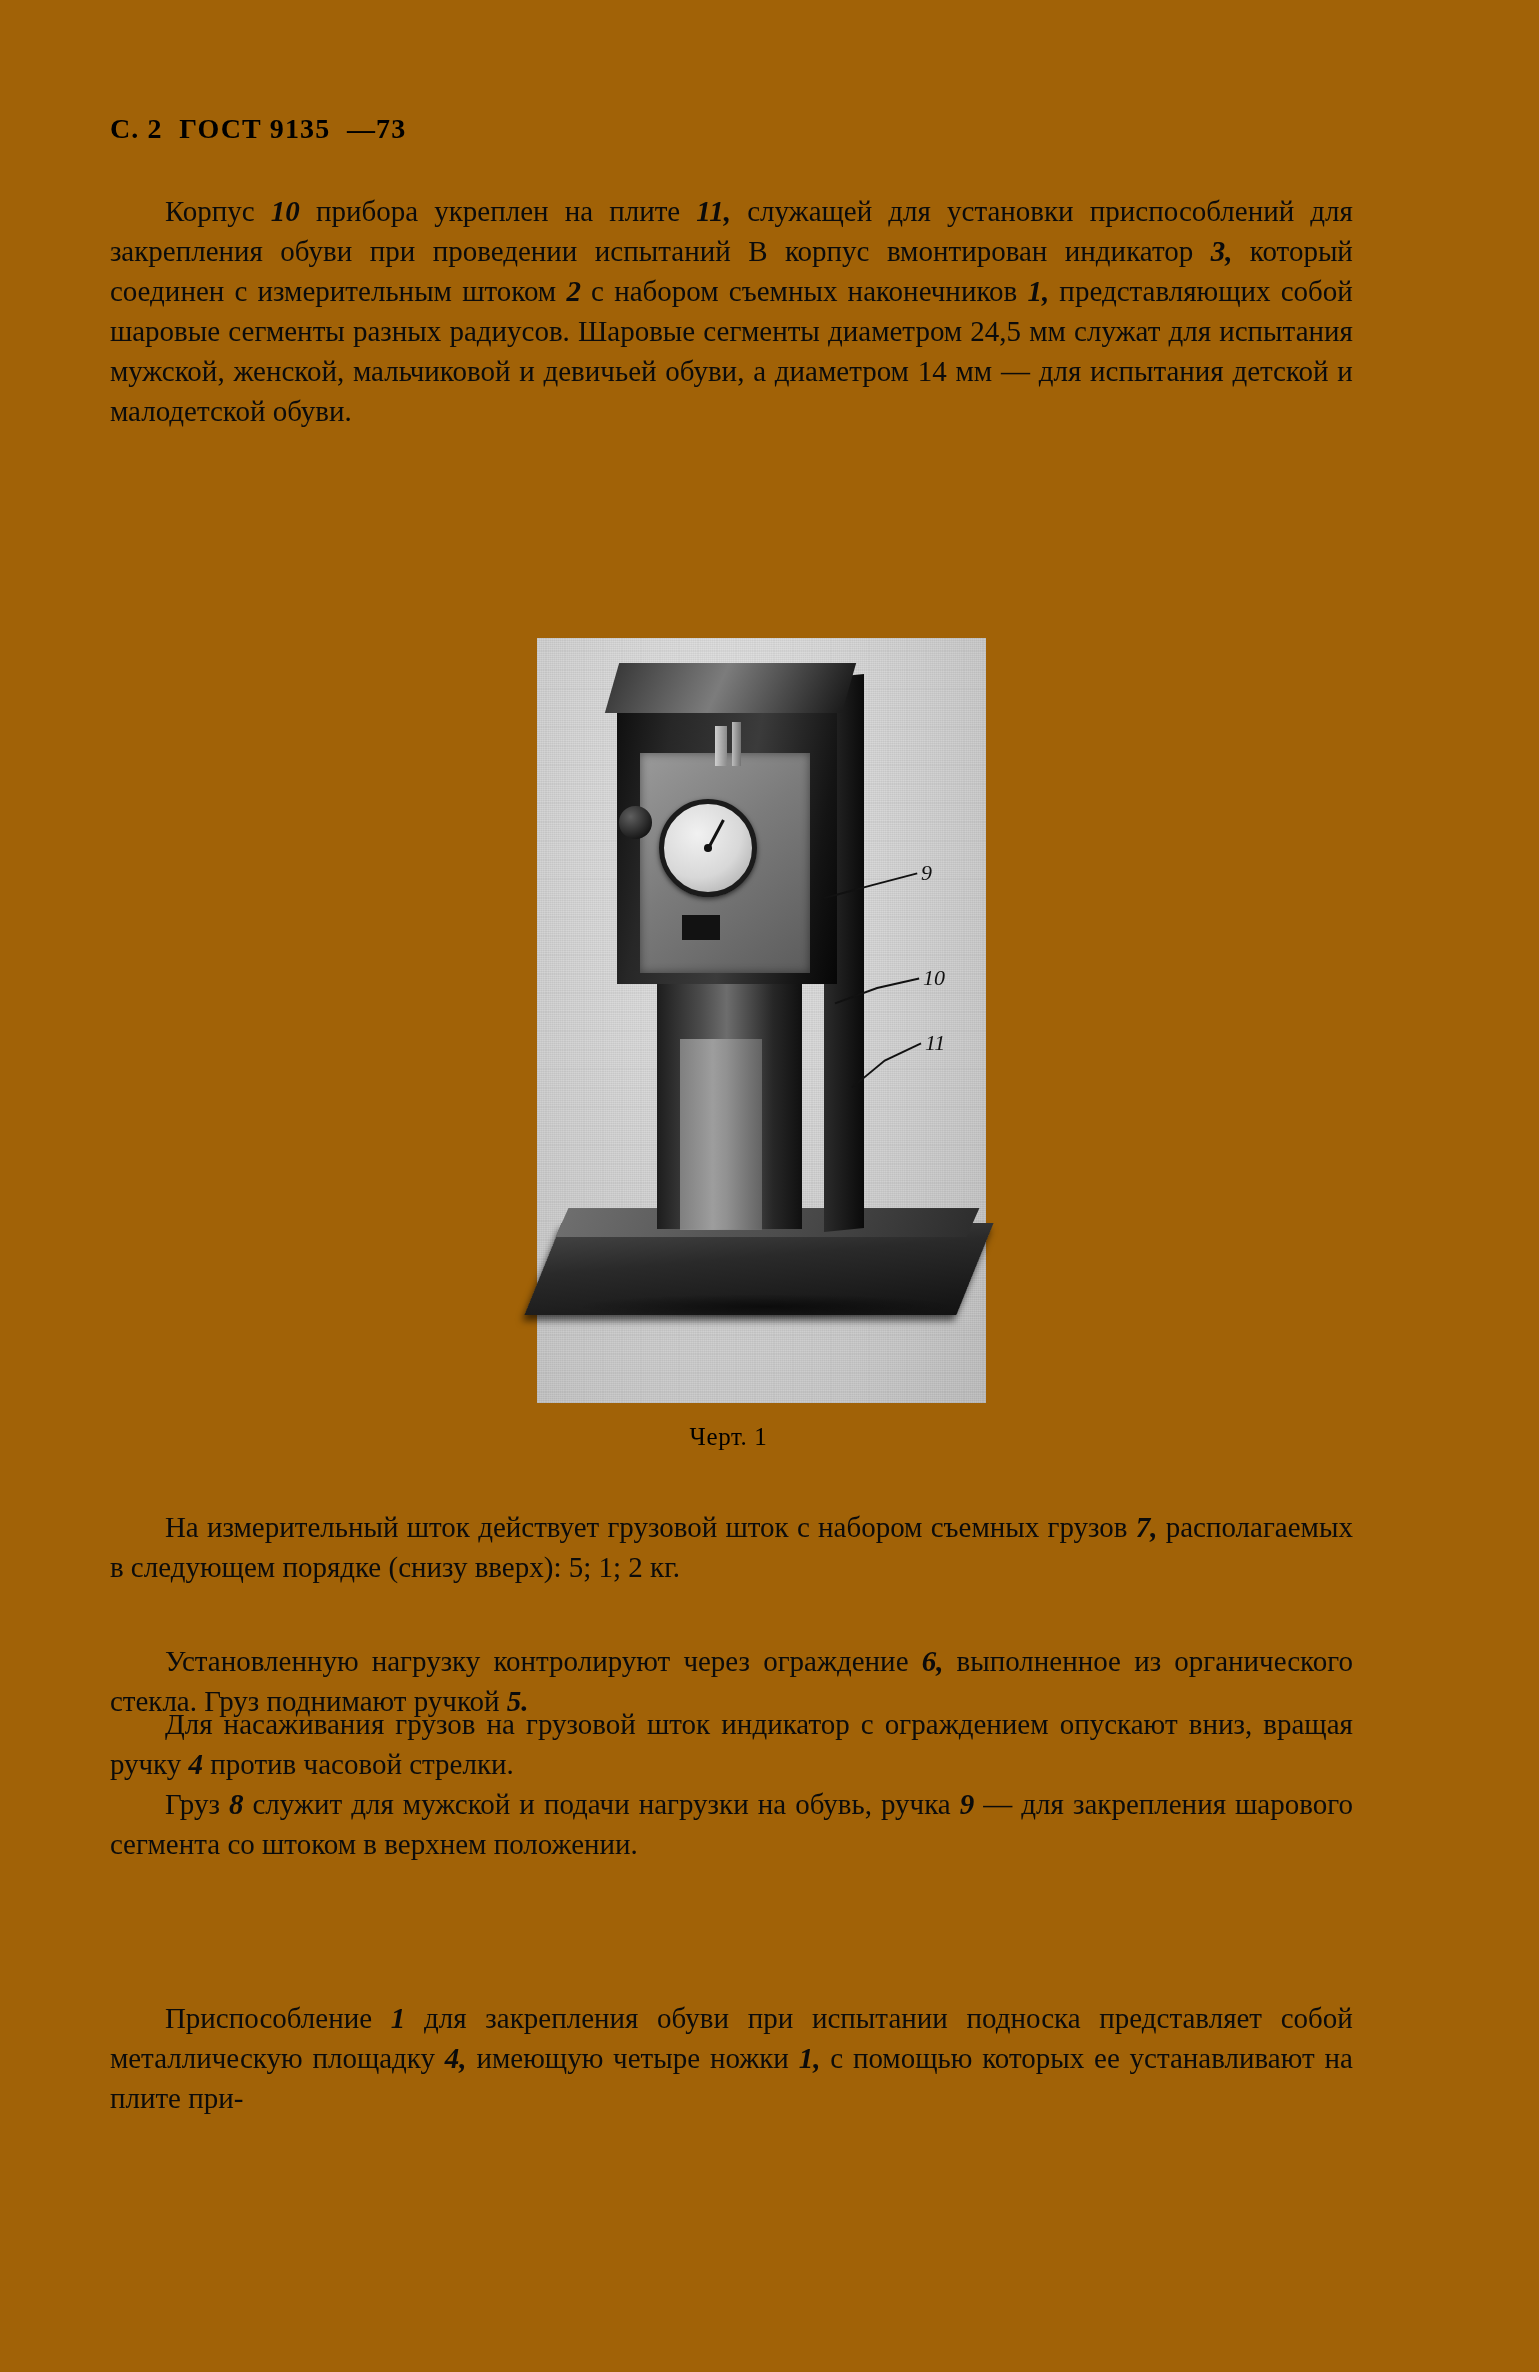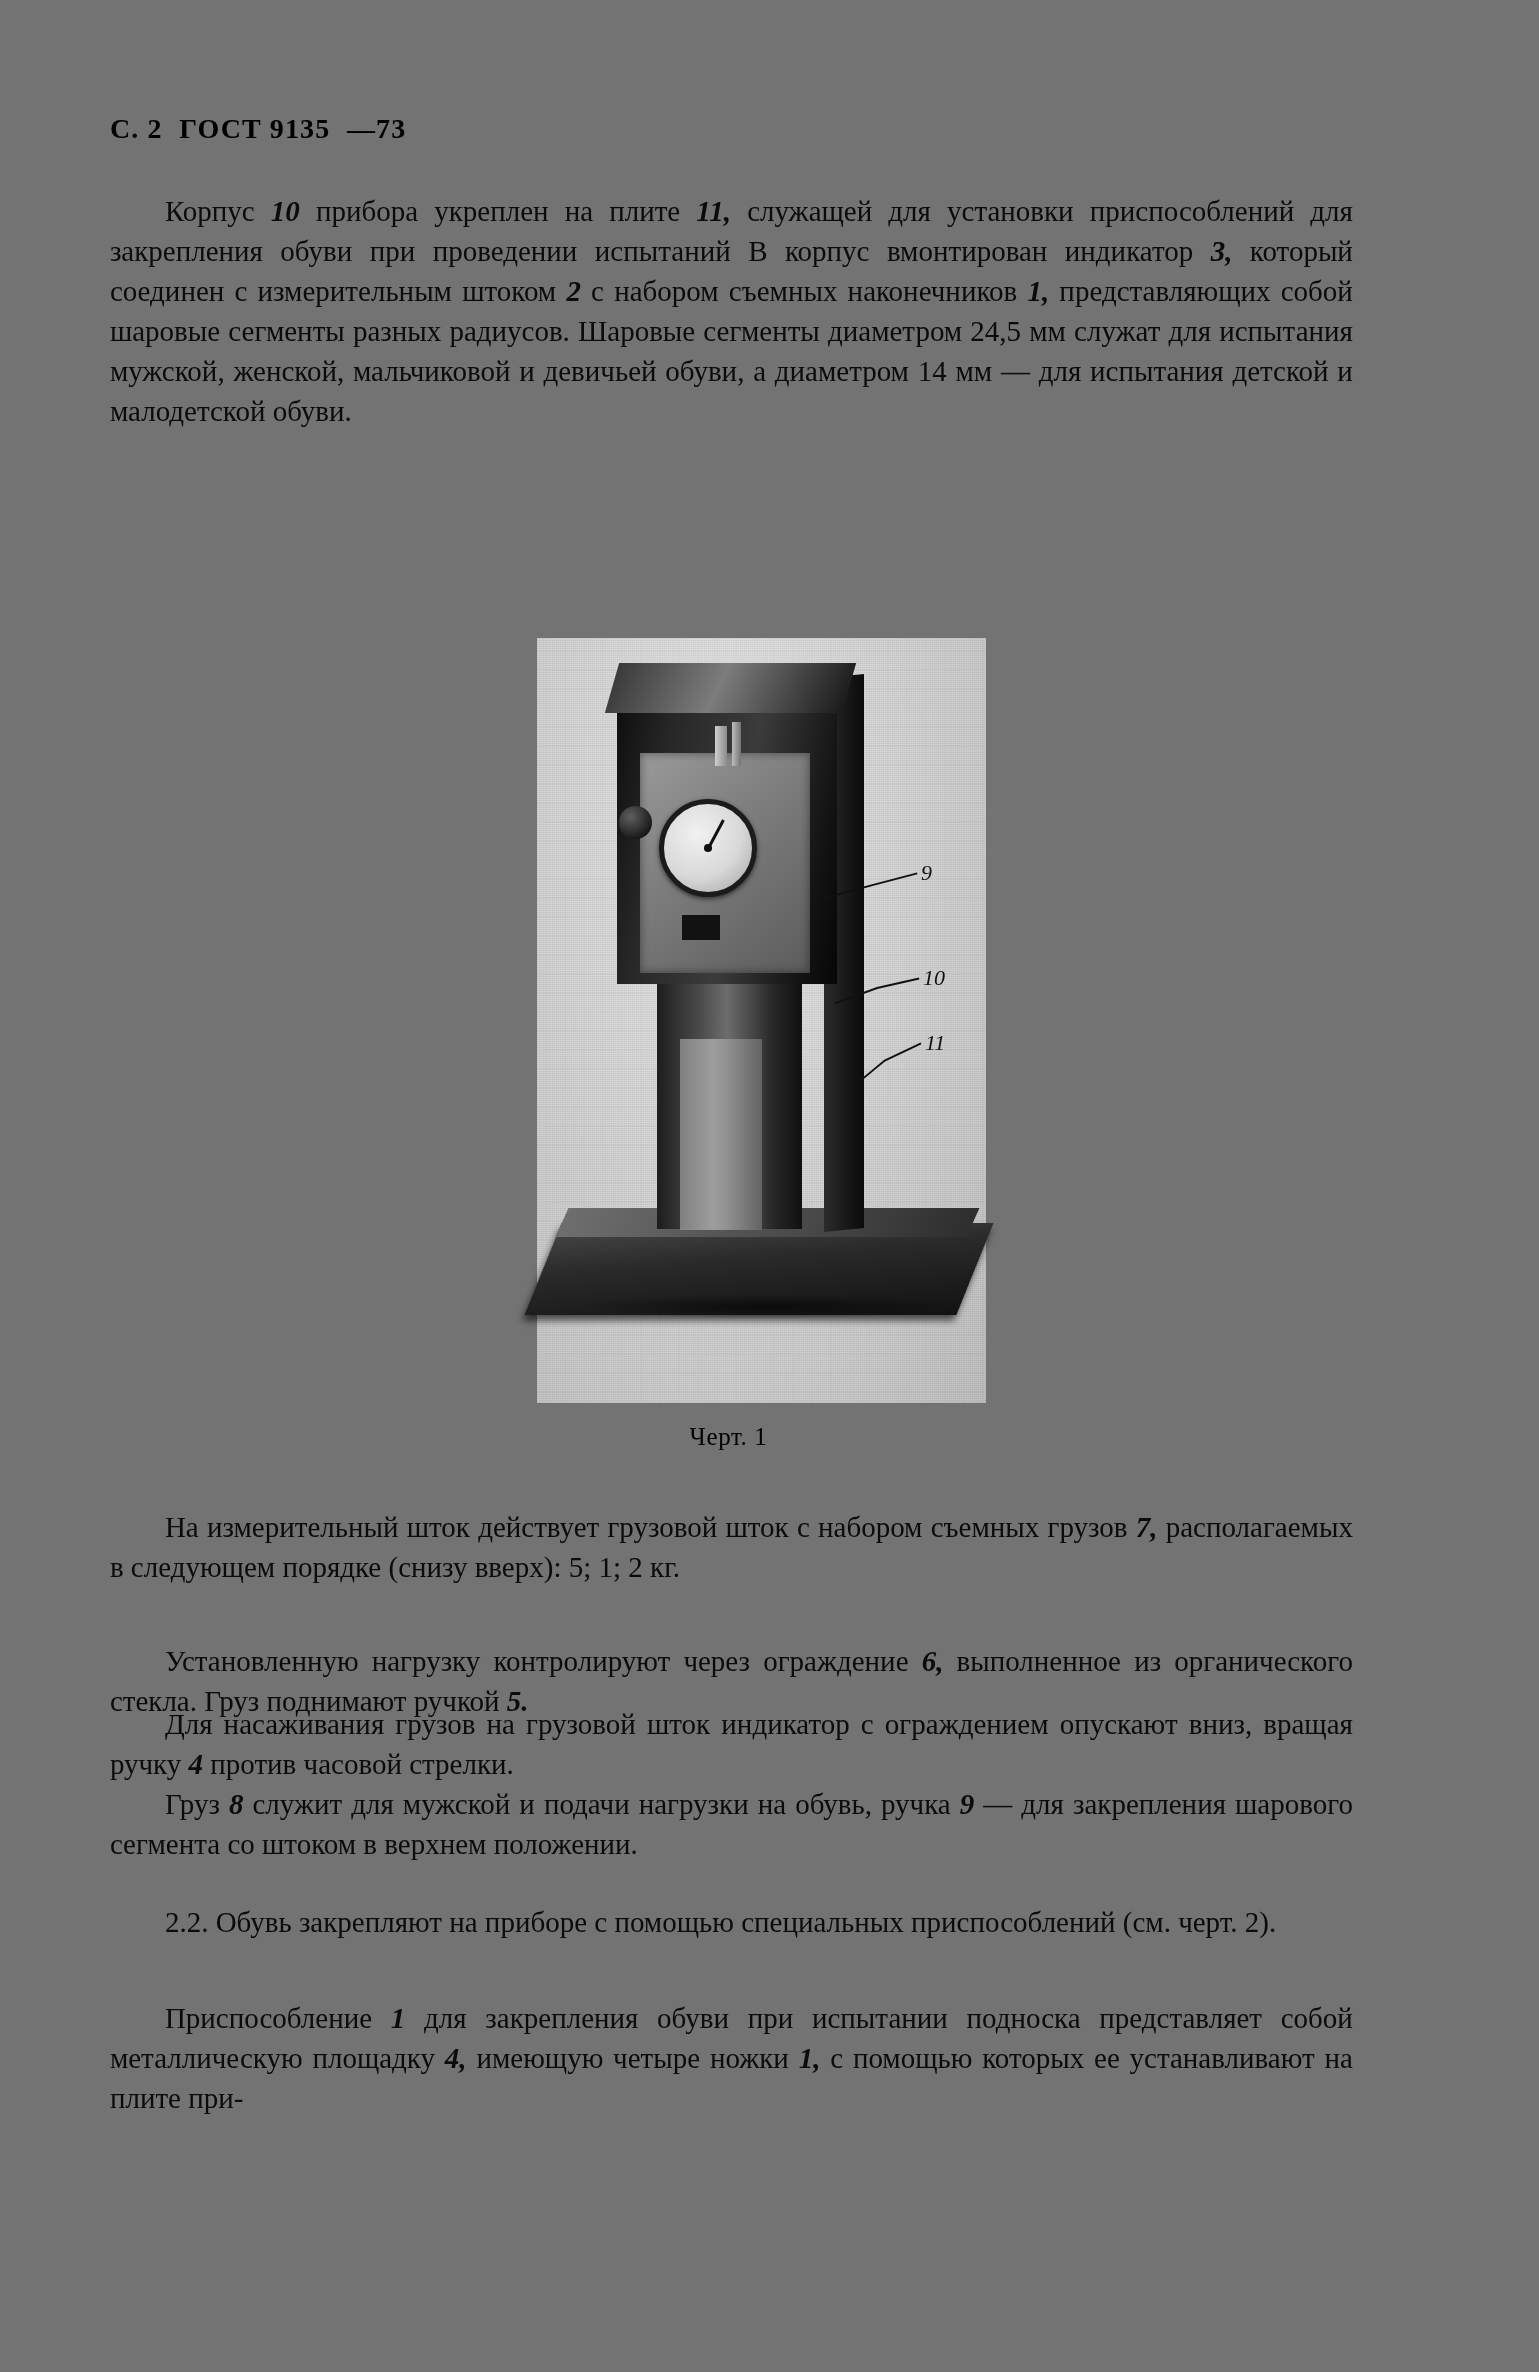--- a/index.html
+++ b/index.html
@@ -8,21 +8,21 @@
     background: #ffffff;
   }
   body {
     font-family: "Liberation Serif", serif;
     color: #000000;
   }
   .page {
     position: relative;
     width: 1540px;
     height: 2373px;
-    background: #737373;
+    background: #a16207;
     overflow: hidden;
   }
   .content {
     position: absolute;
     left: 107px;
     top: 0;
     width: 1329px;
     height: 2373px;
   }
 
@@ -294,23 +294,20 @@
     </div>
 
     <div class="para p4">
       <span class="indent"></span><span>Для насаживания грузов на грузовой шток индикатор с ограждением опускают  вниз,  вращая  ручку </span><span class="it">4</span><span>  против  часовой стрелки.</span>
     </div>
 
     <div class="para p5">
       <span class="indent"></span><span>Груз </span><span class="it">8</span><span> служит для мужской и подачи  нагрузки на обувь, ручка </span><span class="it">9</span><span> — для закрепления шарового сегмента со штоком в верхнем положении.</span>
     </div>
 
-    <div class="para p6">
-      <span class="indent"></span><span>2.2. Обувь закрепляют на приборе с помощью специальных приспособлений (см. черт. 2).</span>
-    </div>
 
     <div class="para p7">
       <span class="indent"></span><span>Приспособление </span><span class="it">1</span><span> для закрепления  обуви при испытании подноска представляет собой   металлическую площадку </span><span class="it">4,</span><span> имеющую четыре ножки </span><span class="it">1,</span><span> с помощью которых ее устанавливают на плите при-</span>
     </div>
 
   </div>
 </div>
 
 
 </body></html>

